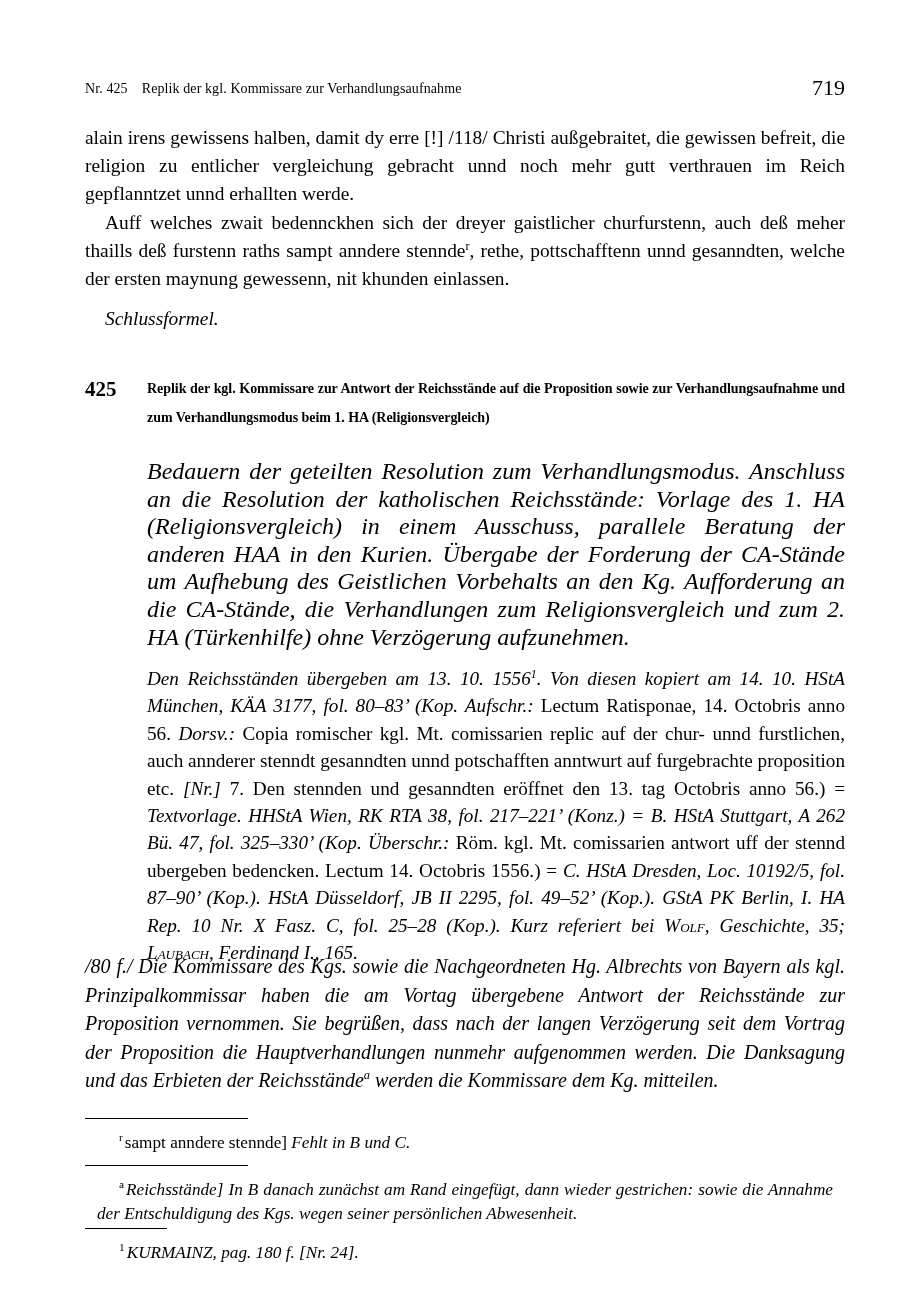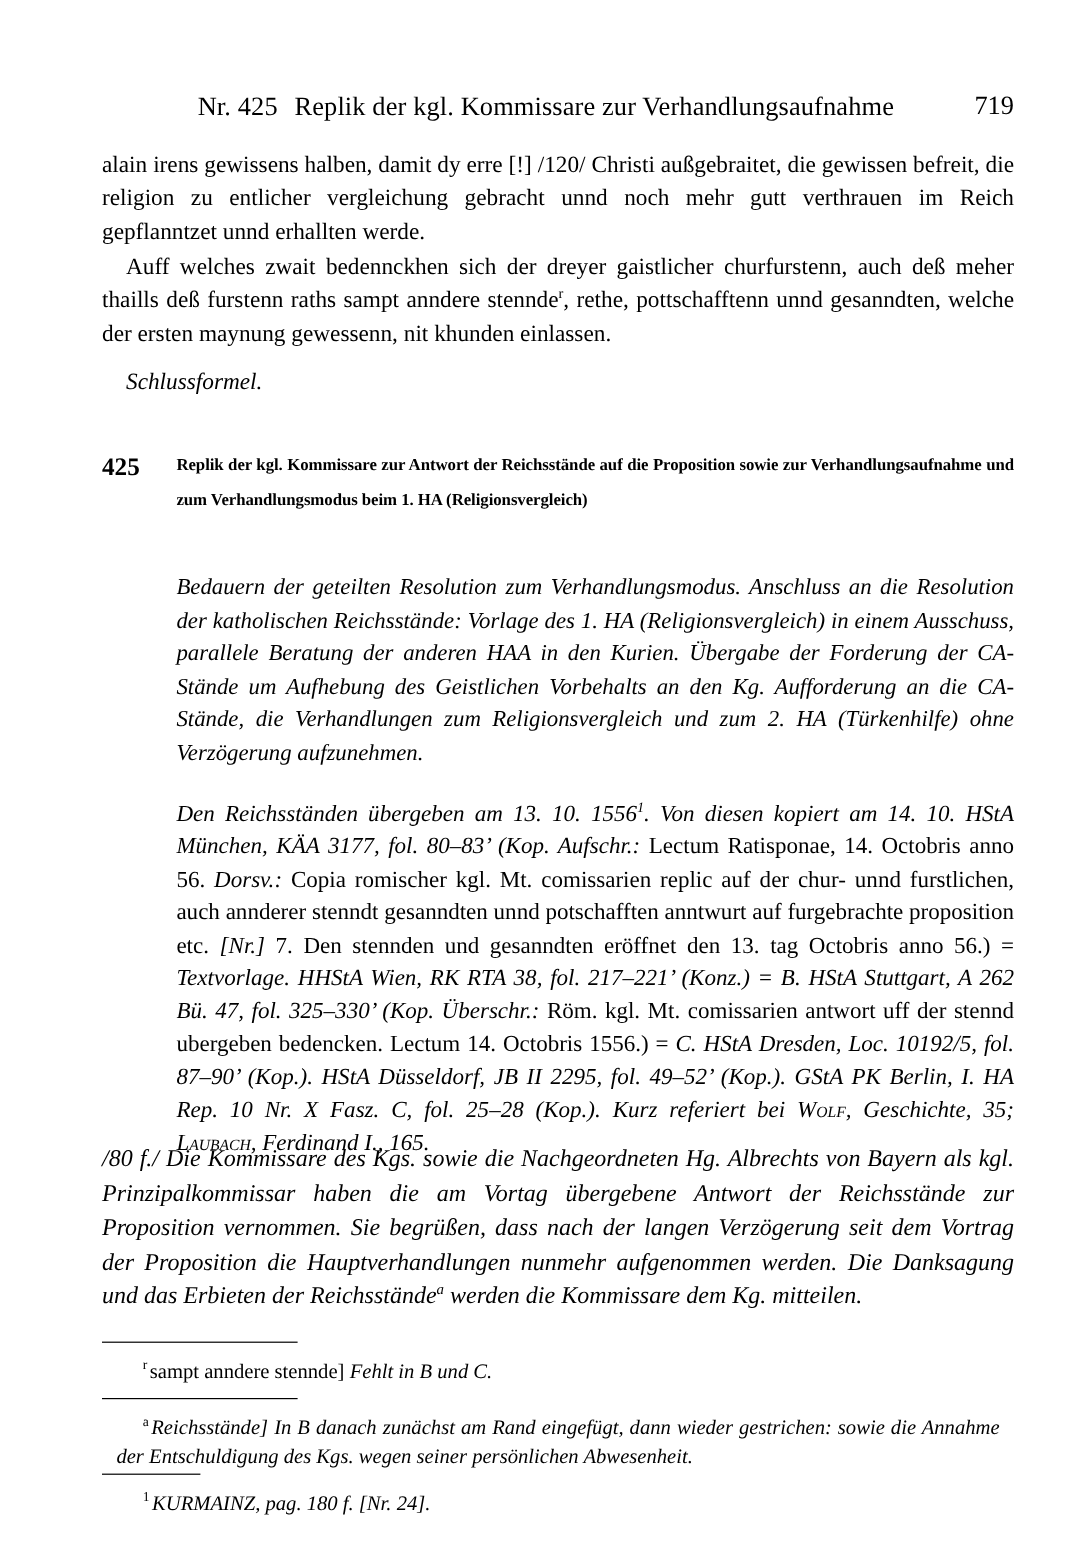--- a/index.html
+++ b/index.html
@@ -29,22 +29,22 @@
     left: 85px;
     top: 78px;
     width: 760px;
     height: 26px;
   }
   .runhead-title {
     position: absolute;
     left: 0;
     top: 0;
     width: 660px;
-    text-align: right;
-    font-size: 22px;
+    text-align: left;
+    font-size: 14px;
     line-height: 22px;
     letter-spacing: 0.1px;
     white-space: nowrap;
   }
   .runhead-nr { margin-right: 14px; }
   .runhead-page {
     position: absolute;
     right: 0;
     top: -2px;
     font-size: 22px;
@@ -108,23 +108,23 @@
     line-height: 28.5px;
     font-weight: bold;
     text-align: justify;
     letter-spacing: -0.05px;
   }
 
   
   .regest {
     position: absolute;
     left: 147px;
-    top: 476px;
+    top: 458px;
     width: 698px;
-    font-size: 19px;
+    font-size: 24px;
     line-height: 27.6px;
     font-style: italic;
     text-align: justify;
   }
 
   
   .apparatus {
     position: absolute;
     left: 147px;
     top: 665px;
@@ -181,21 +181,21 @@
 <div class="page">
 
   <div class="runhead">
     <div class="runhead-title">
       <span class="runhead-nr">Nr. 425</span><span>Replik der kgl. Kommissare zur Verhandlungsaufnahme</span>
     </div>
     <div class="runhead-page">719</div>
   </div>
 
   <div class="textcol" style="top:124px;">
-    <p class="body">alain irens gewissens halben, damit dy erre [!] /120/ Christi außgebraitet, die gewissen befreit, die religion zu entlicher vergleichung gebracht unnd noch mehr gutt verthrauen im Reich gepflanntzet unnd erhallten werde.</p>
+    <p class="body">alain irens gewissens halben, damit dy erre [!] /118/ Christi außgebraitet, die gewissen befreit, die religion zu entlicher vergleichung gebracht unnd noch mehr gutt verthrauen im Reich gepflanntzet unnd erhallten werde.</p>
     <p class="body indent"><span>Auff welches zwait bedennckhen sich der dreyer gaistlicher churfurstenn, auch deß meher thaills deß furstenn raths sampt anndere stennde</span><sup class="note">r</sup><span>, rethe, pottschafftenn unnd gesanndten, welche der ersten maynung gewessenn, nit khunden einlassen.</span></p>
   </div>
 
   <div class="schluss">Schlussformel.</div>
 
   <div class="heading">
     <div class="heading-num">425</div>
     <div class="heading-title">Replik der kgl. Kommissare zur Antwort der Reichsstände auf die Proposition sowie zur Verhandlungsaufnahme und zum Verhandlungsmodus beim 1. HA (Religionsvergleich)</div>
   </div>
 

